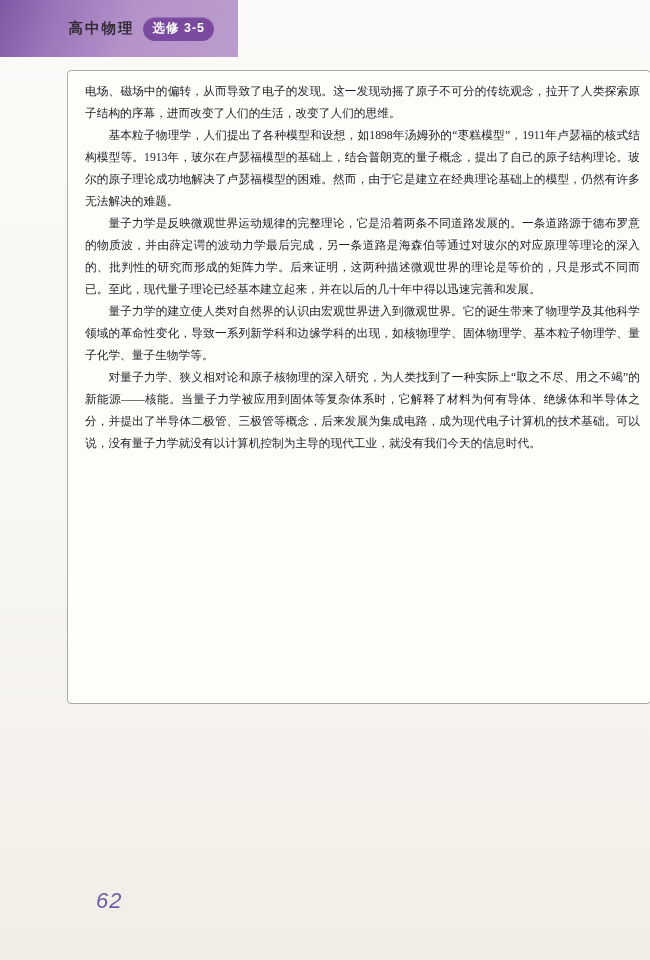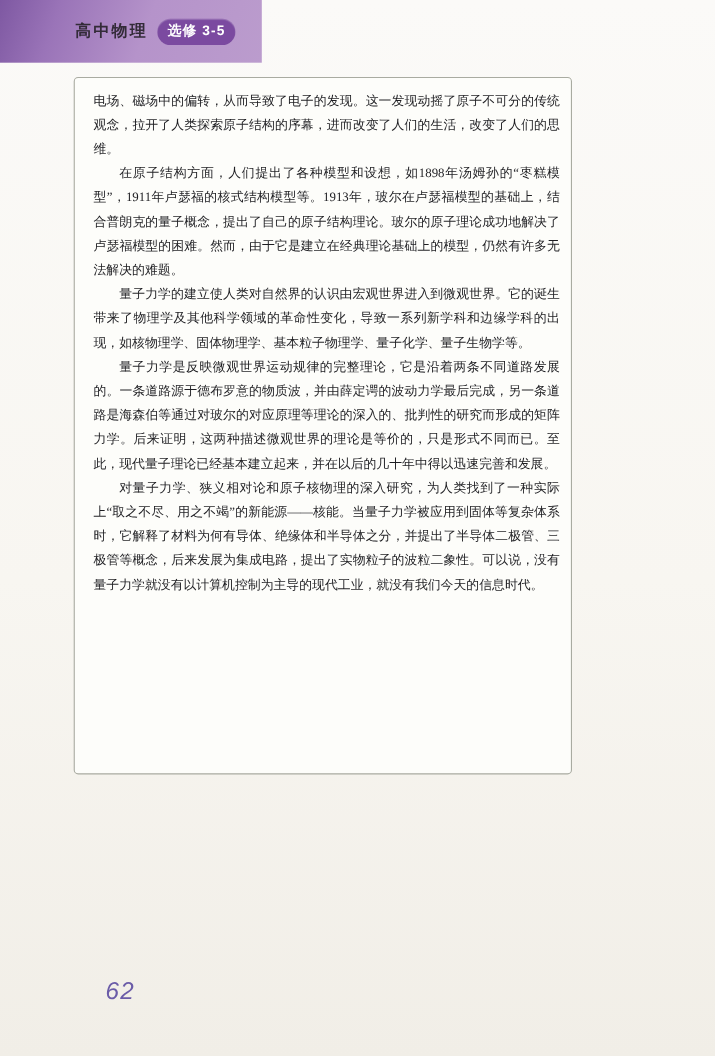--- a/index.html
+++ b/index.html
@@ -32,21 +32,21 @@
     background:var(--badge);
     border-radius:50%/50%;
     min-width:66px;height:24px;border-radius:13px;
     display:flex;align-items:center;
     padding:0 9px;box-sizing:border-box;
     box-shadow:inset 0 1px 1px rgba(255,255,255,.25);
   }
   .badge-label{color:#ffffff;font-size:12.5px;font-weight:700;letter-spacing:1px;}
   
   .content-box{
-    position:absolute;left:67px;top:70px;width:453px;height:634px;
+    position:absolute;left:67px;top:70px;width:584px;height:634px;
     background:var(--box-bg);
     border:1px solid var(--box-border);
     border-radius:4px;box-sizing:border-box;
     padding:10px 10px 0 17px;
   }
   .article{
     font-family:"Liberation Serif","DejaVu Serif",serif;
     color:var(--text);
     font-size:11.7px;line-height:22px;
     text-align:justify;text-justify:inter-character;
@@ -68,22 +68,22 @@
   <div class="band">
     <span class="band-title">高中物理</span>
     <span class="badge">
       <span class="badge-label">选修 3-5</span>
     </span>
   </div>
 
   <div class="content-box">
     <div class="article">
         <p class="para no-indent">电场、磁场中的偏转，从而导致了电子的发现。这一发现动摇了原子不可分的传统观念，拉开了人类探索原子结构的序幕，进而改变了人们的生活，改变了人们的思维。</p>
-        <p class="para">在原子结构方面，人们提出了各种模型和设想，如1898年汤姆孙的“枣糕模型”，1911年卢瑟福的核式结构模型等。1913年，玻尔在卢瑟福模型的基础上，结合普朗克的量子概念，提出了自己的原子结构理论。玻尔的原子理论成功地解决了卢瑟福模型的困难。然而，由于它是建立在经典理论基础上的模型，仍然有许多无法解决的难题。</p>
+        <p class="para">基本粒子物理学，人们提出了各种模型和设想，如1898年汤姆孙的“枣糕模型”，1911年卢瑟福的核式结构模型等。1913年，玻尔在卢瑟福模型的基础上，结合普朗克的量子概念，提出了自己的原子结构理论。玻尔的原子理论成功地解决了卢瑟福模型的困难。然而，由于它是建立在经典理论基础上的模型，仍然有许多无法解决的难题。</p>
+        <p class="para">量子力学是反映微观世界运动规律的完整理论，它是沿着两条不同道路发展的。一条道路源于德布罗意的物质波，并由薛定谔的波动力学最后完成，另一条道路是海森伯等通过对玻尔的对应原理等理论的深入的、批判性的研究而形成的矩阵力学。后来证明，这两种描述微观世界的理论是等价的，只是形式不同而已。至此，现代量子理论已经基本建立起来，并在以后的几十年中得以迅速完善和发展。</p>
         <p class="para">量子力学的建立使人类对自然界的认识由宏观世界进入到微观世界。它的诞生带来了物理学及其他科学领域的革命性变化，导致一系列新学科和边缘学科的出现，如核物理学、固体物理学、基本粒子物理学、量子化学、量子生物学等。</p>
-        <p class="para">量子力学是反映微观世界运动规律的完整理论，它是沿着两条不同道路发展的。一条道路源于德布罗意的物质波，并由薛定谔的波动力学最后完成，另一条道路是海森伯等通过对玻尔的对应原理等理论的深入的、批判性的研究而形成的矩阵力学。后来证明，这两种描述微观世界的理论是等价的，只是形式不同而已。至此，现代量子理论已经基本建立起来，并在以后的几十年中得以迅速完善和发展。</p>
-        <p class="para">对量子力学、狭义相对论和原子核物理的深入研究，为人类找到了一种实际上“取之不尽、用之不竭”的新能源——核能。当量子力学被应用到固体等复杂体系时，它解释了材料为何有导体、绝缘体和半导体之分，并提出了半导体二极管、三极管等概念，后来发展为集成电路，提出了实物粒子的波粒二象性。可以说，没有量子力学就没有以计算机控制为主导的现代工业，就没有我们今天的信息时代。</p>
+        <p class="para">对量子力学、狭义相对论和原子核物理的深入研究，为人类找到了一种实际上“取之不尽、用之不竭”的新能源——核能。当量子力学被应用到固体等复杂体系时，它解释了材料为何有导体、绝缘体和半导体之分，并提出了半导体二极管、三极管等概念，后来发展为集成电路，成为现代电子计算机的技术基础。可以说，没有量子力学就没有以计算机控制为主导的现代工业，就没有我们今天的信息时代。</p>
       </div>
   </div>
 
   <div class="page-number">62</div>
 
 </div>
 
 </body></html>

